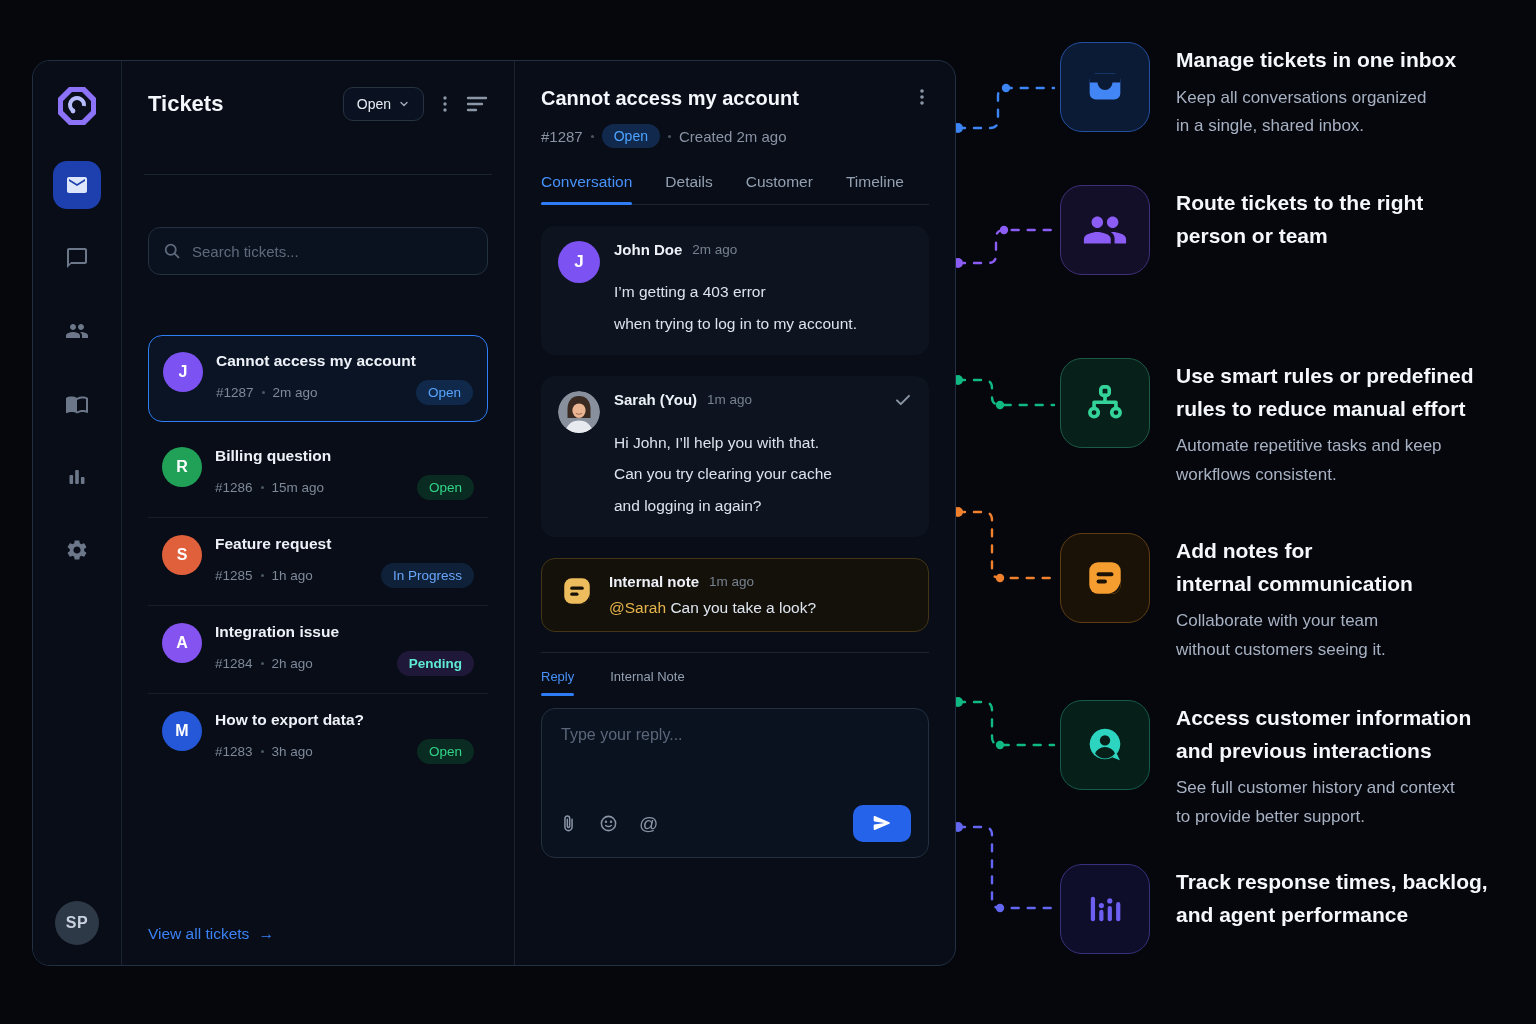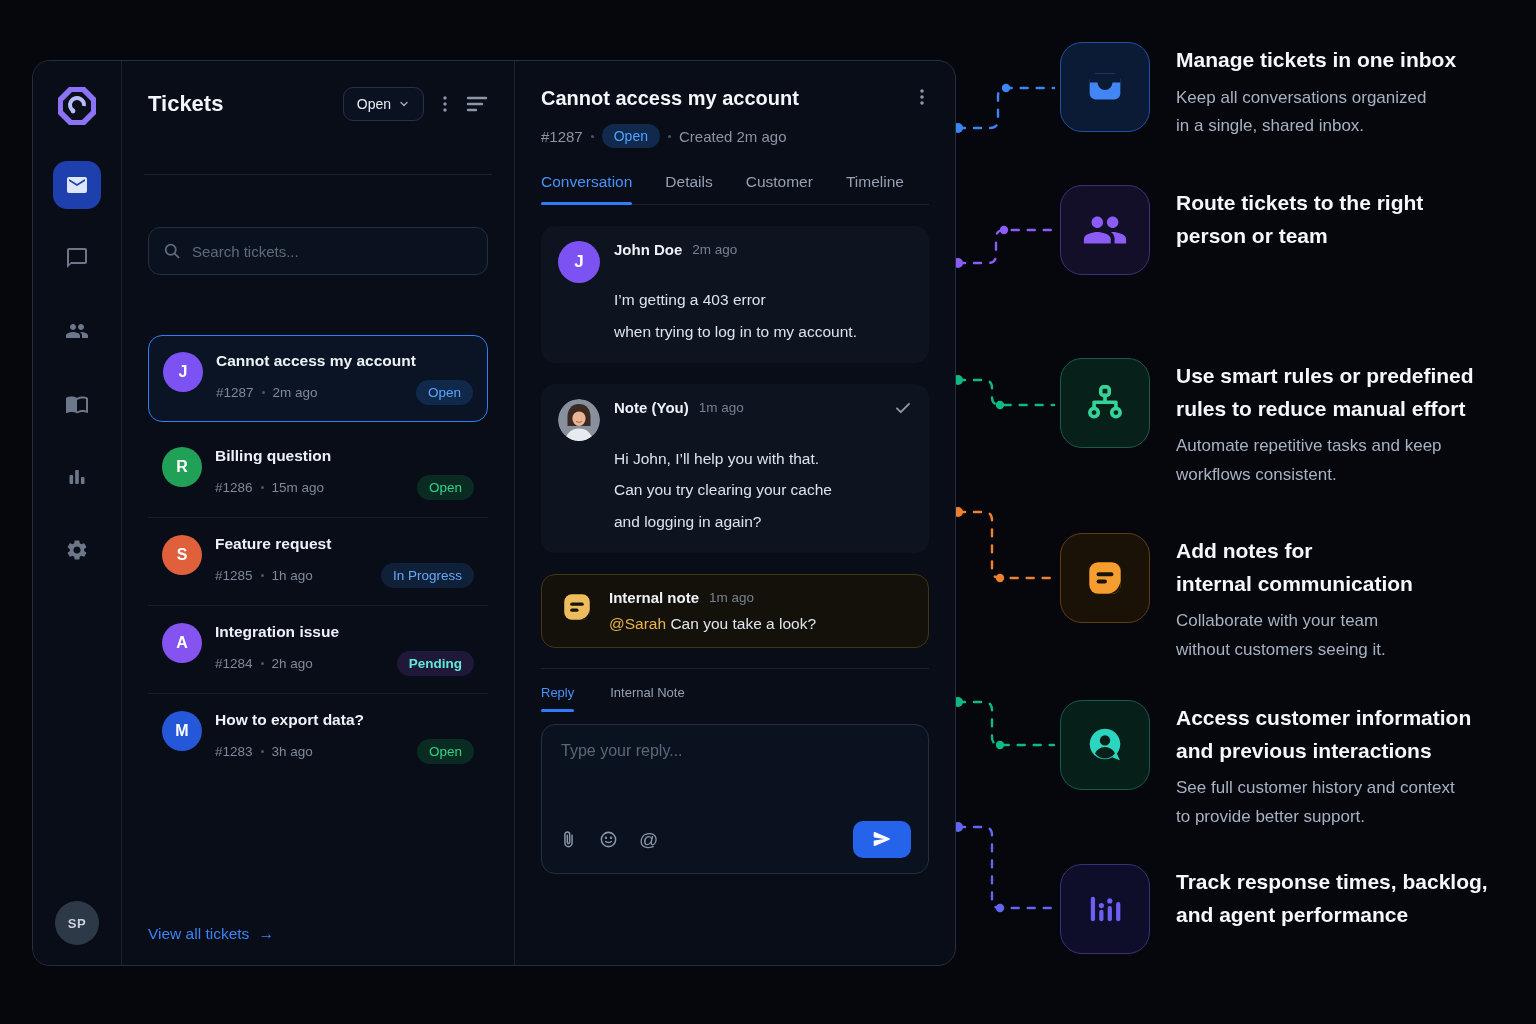--- a/index.html
+++ b/index.html
@@ -16,21 +16,21 @@
 
   
   .sidebar{width:88px;border-right:1px solid #1a2330;display:flex;flex-direction:column;align-items:center;
     padding:22px 0 20px;flex-shrink:0;background:#080d17;}
   .logo{width:46px;height:46px;margin-bottom:32px;cursor:pointer;}
   .navbtn{width:48px;height:48px;border-radius:14px;display:flex;align-items:center;justify-content:center;
     margin-bottom:25px;color:#6c7789;cursor:pointer;}
   .navbtn.active{background:#1e40af;color:#dde6fb;}
   .side-spacer{flex:1}
   .avatar-sp{width:44px;height:44px;border-radius:50%;background:#2e3947;color:#c9d2de;display:flex;
-    align-items:center;justify-content:center;font-size:13px;font-weight:bold;letter-spacing:.5px;cursor:pointer;}
+    align-items:center;justify-content:center;font-size:16px;font-weight:bold;letter-spacing:.5px;cursor:pointer;}
 
   
   .tickets{width:340px;border-right:1px solid #1a2330;padding:26px 26px 22px;display:flex;flex-direction:column;flex-shrink:0;gap:36px;}
   .t-head{display:flex;align-items:center;}
   .t-title{font-size:22px;font-weight:bold;color:#f3f6fa;flex:1;}
   .pill-dd{display:flex;align-items:center;gap:7px;border:1px solid #283342;border-radius:10px;
     padding:8px 13px;color:#e7ecf3;font-size:14px;cursor:pointer;background:#0a1120;}
   .icon-btn{color:#8b96a6;margin-left:14px;cursor:pointer;display:flex;align-items:center;}
   .t-hr{border-bottom:1px solid #1a2330;margin:17px -4px 0;}
   .search{margin-top:16px;height:46px;border:1px solid #233040;background:#0a1220;border-radius:12px;
@@ -67,21 +67,21 @@
   .tab.active:after{content:"";position:absolute;left:0;right:0;bottom:-1px;height:3px;border-radius:3px;background:#2f7df6;}
   .msgs{margin-top:21px;display:flex;flex-direction:column;gap:21px;}
   .msg{background:#0d141f;border-radius:14px;padding:15px 17px;display:flex;gap:14px;}
   .m-av{width:42px;height:42px;border-radius:50%;flex-shrink:0;display:flex;align-items:center;justify-content:center;
     color:#fff;font-size:17px;font-weight:bold;overflow:hidden;}
   .m-body{flex:1;min-width:0;}
   .m-toprow{display:flex;align-items:center;gap:10px;}
   .m-name{font-size:15px;font-weight:bold;color:#eef2f8;}
   .m-time{font-size:13.5px;color:#76818f;}
   .m-check{margin-left:auto;color:#8b96a6;}
-  .m-text{margin-top:26px;font-size:15.5px;color:#dbe3ee;line-height:2.05;white-space:pre-line;}
+  .m-text{margin-top:18px;font-size:15.5px;color:#dbe3ee;line-height:2.05;white-space:pre-line;}
   .note{background:#14110a;border:1px solid #433617;border-radius:14px;padding:14px 17px;display:flex;gap:14px;}
   .note-ic{width:36px;height:36px;border-radius:10px;flex-shrink:0;}
   .note-text{margin-top:9px;font-size:15.5px;color:#dfe6f0;}
   .mention{color:#e6b54c;}
   .ctabs{display:flex;gap:36px;margin-top:20px;border-top:1px solid #1a2433;padding-top:16px;}
   .ctab{font-size:13px;color:#93a0b2;padding-bottom:12px;cursor:pointer;position:relative;}
   .ctab.active{color:#4792fb;}
   .ctab.active:after{content:"";position:absolute;left:0;right:0;bottom:0;height:3px;border-radius:3px;background:#2f7df6;}
   .composer{margin-top:12px;border:1px solid #233040;background:#0a1220;border-radius:14px;
     padding:15px 17px;display:flex;flex-direction:column;height:118px;}
@@ -375,21 +375,21 @@
                 <ellipse cx="21" cy="19.5" rx="6.6" ry="7.6" fill="#e9b593"></ellipse>
                 <path d="M13.5 17 Q14 9.5 21 9.5 Q28 9.5 28.5 17 Q25.5 12.5 21 12.5 Q16.5 12.5 13.5 17 Z" fill="#3b2a22"></path>
                 <path d="M13.8 25 Q17 30 21 30 Q25 30 28.2 25 L29 42 L13 42 Z" fill="#3b2a22" opacity="0"></path>
                 <path d="M7 42 Q9.5 29.5 21 29.5 Q32.5 29.5 35 42 Z" fill="#e7eaee"></path>
                 <path d="M18.2 22.6 Q21 24.4 23.8 22.6" stroke="#9c6b50" stroke-width="1" fill="none" stroke-linecap="round"></path>
               </g>
             </svg>
           </div>
           <div class="m-body">
             <div class="m-toprow">
-              <span class="m-name">Note (You)</span>
+              <span class="m-name">Sarah (You)</span>
               <span class="m-time">1m ago</span>
               <span class="m-check">
                 <svg width="18" height="18" viewBox="0 0 24 24" fill="none" stroke="#8b96a6" stroke-width="2.6" stroke-linecap="round" stroke-linejoin="round">
                     <path d="M4 12.5l5 5L20 6.5"></path>
                   </svg>
               </span>
             </div>
             <div class="m-text">Hi John, I’ll help you with that.
 Can you try clearing your cache
 and logging in again?</div>

